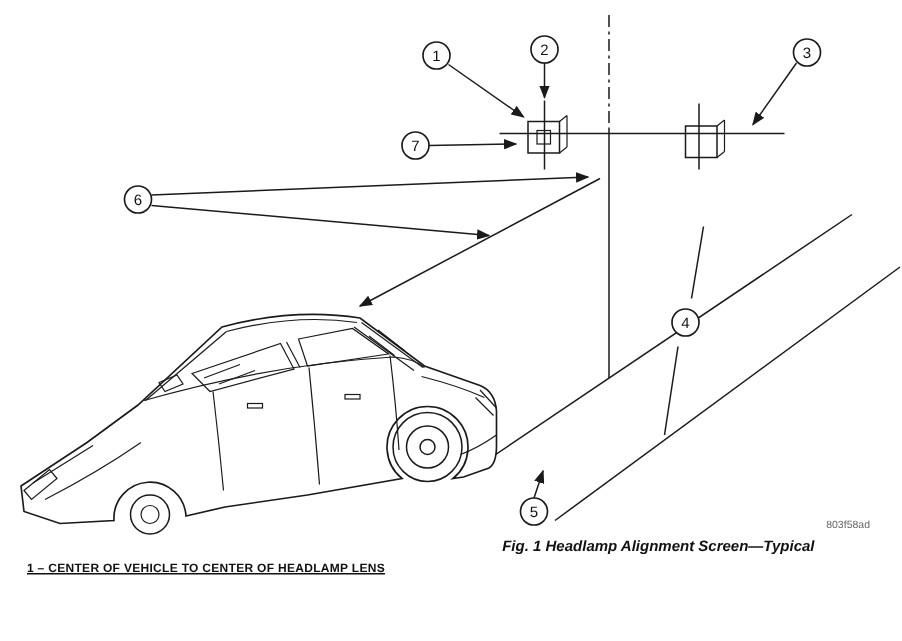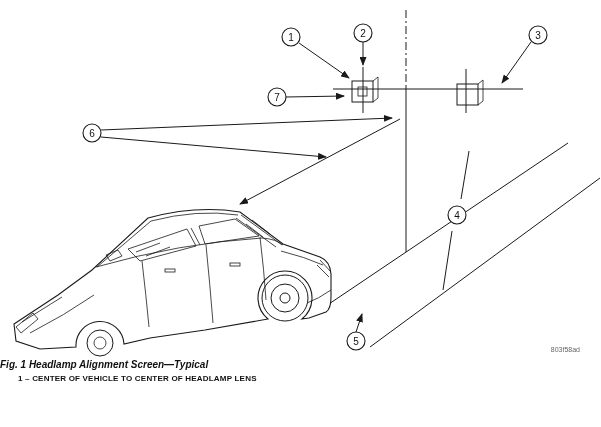--- a/index.html
+++ b/index.html
@@ -8,31 +8,31 @@
     width:601px;height:427px;
     background:#fff;
     font-family:"Liberation Sans", sans-serif;
     color:#111;
     overflow:hidden;
   }
   .diagram-wrap{position:relative;width:601px;height:358px;}
   svg{display:block;}
   .caption{
     width:543px;
-    text-align:left;
+    text-align:right;
     font:italic bold 10px "Liberation Sans", sans-serif;
     color:#111;
     height:13px;
     line-height:13px;
   }
   .legend{
     display:flex;
     padding:3px 0 0 18px;
   }
-  .legend .col{display:flex;flex-direction:row;}
+  .legend .col{display:flex;flex-direction:row;text-decoration:underline;}
   .legend .col1{width:297px;}
   .legend .col2{flex:1;}
   .legend-item{
     font:bold 8px "Liberation Sans", sans-serif;
     letter-spacing:.2px;
     line-height:10.5px;
     white-space:nowrap;
     color:#111;
   }
   .figcode{

